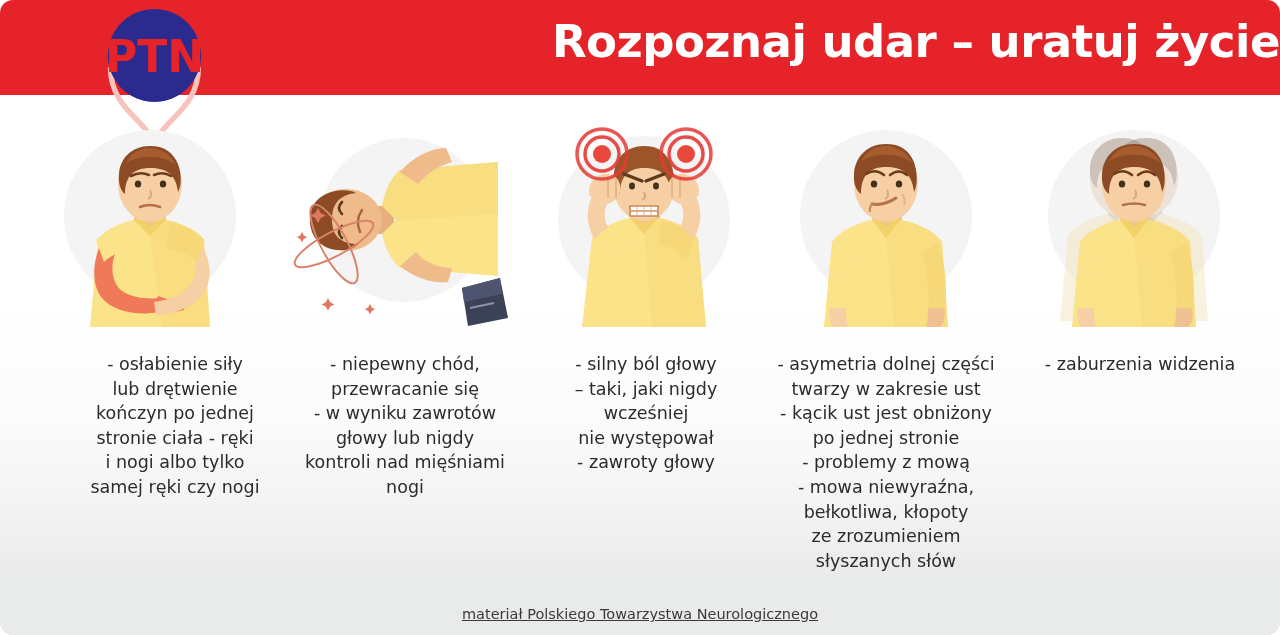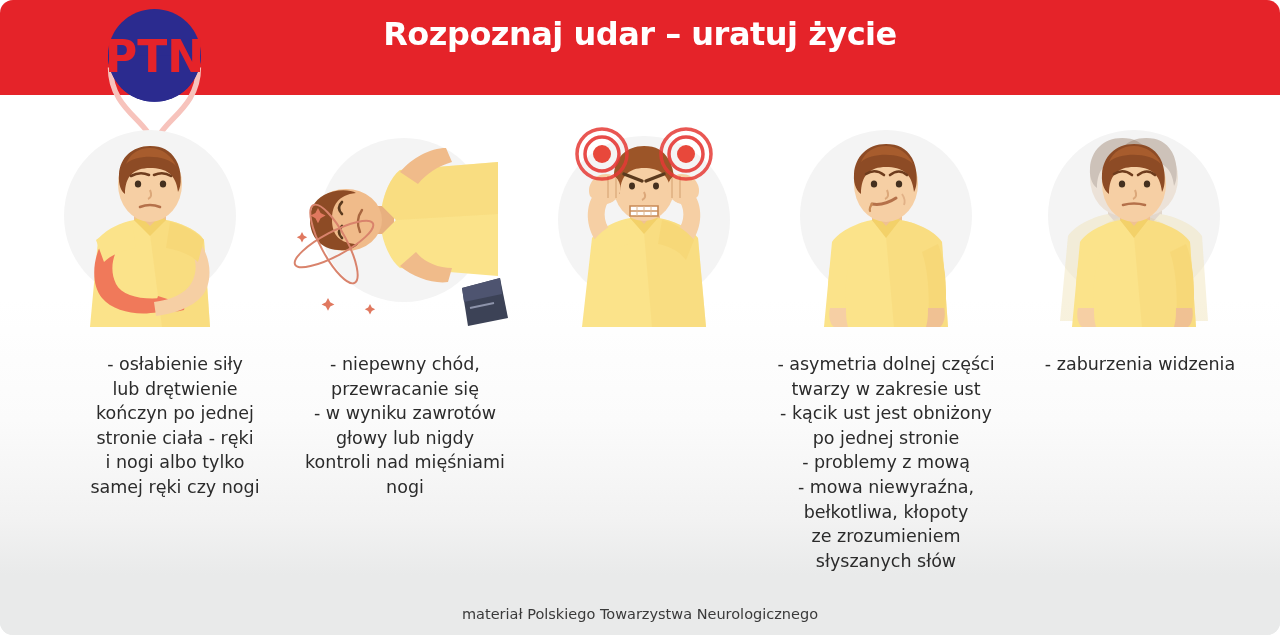--- a/index.html
+++ b/index.html
@@ -34,23 +34,23 @@
     position: absolute;
     top: 0; left: 0;
     width: 1280px;
     height: 95px;
     background: #e52329;
   }
   .header-title {
     position: absolute;
     left: 0; right: 0;
     top: 15px;
-    text-align: center;
+    text-align: right;
     color: #ffffff;
-    font-size: 32px;
+    font-size: 45px;
     font-weight: bold;
     letter-spacing: -0.5px;
     font-family: "DejaVu Sans", sans-serif;
     white-space: nowrap;
   }
   .logo {
     position: absolute;
     left: 28px;
     top: 4px;
     width: 62px;
@@ -114,20 +114,21 @@
     background: #e9eaea;
   }
   .footer-text {
     position: absolute;
     left: 0; right: 0;
     bottom: 13px;
     text-align: center;
     font-size: 14.5px;
     color: #3a3a3a;
     font-family: "DejaVu Sans", sans-serif;
+    text-decoration: underline;
   }
 </style>
 </head>
 <body>
 
 <div class="poster">
 
   <div class="header">
 
     <div class="logo">
@@ -353,20 +354,25 @@
 kończyn po jednej
 stronie ciała - ręki
 i nogi albo tylko
 samej ręki czy nogi</div>
     <div class="col c2">- niepewny chód,
 przewracanie się
 - w wyniku zawrotów
 głowy lub nigdy
 kontroli nad mięśniami
 nogi</div>
+    <div class="col c3">- silny ból głowy
+– taki, jaki nigdy
+wcześniej
+nie występował
+- zawroty głowy</div>
     <div class="col c4">- asymetria dolnej części
 twarzy w zakresie ust
 - kącik ust jest obniżony
 po jednej stronie
 - problemy z mową
 - mowa niewyraźna,
 bełkotliwa, kłopoty
 ze zrozumieniem
 słyszanych słów</div>
     <div class="col c5">- zaburzenia widzenia</div>

